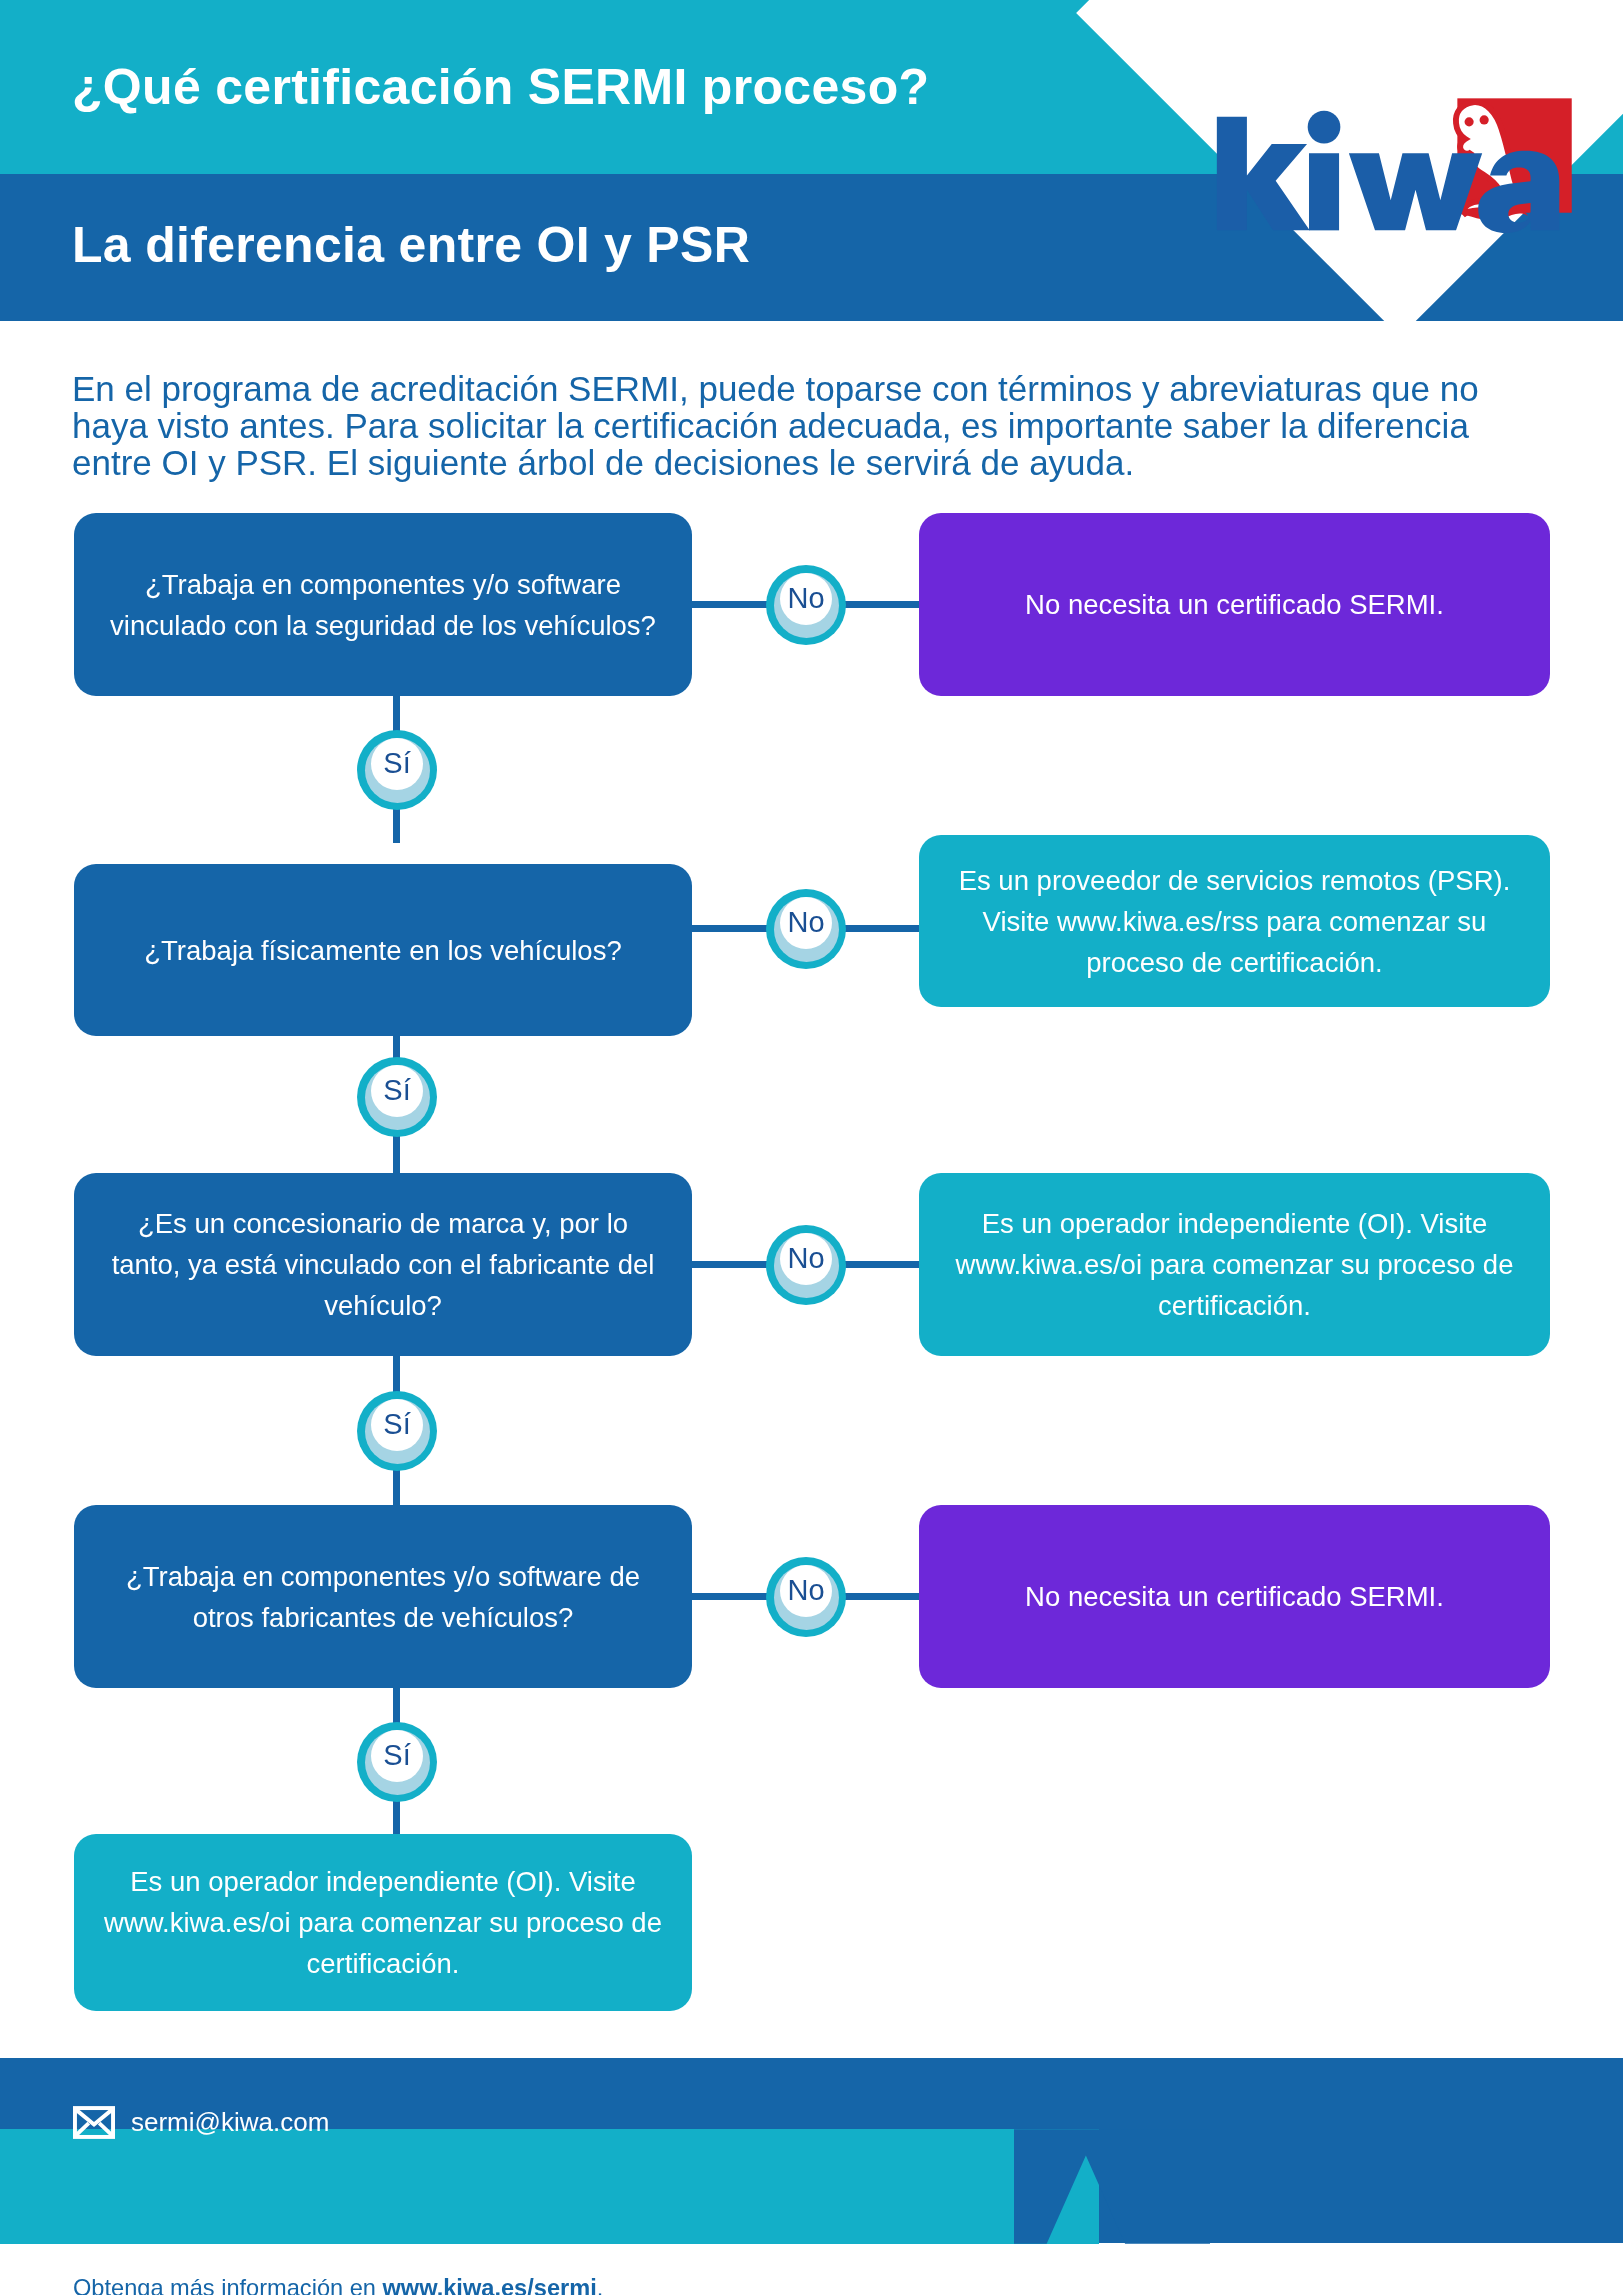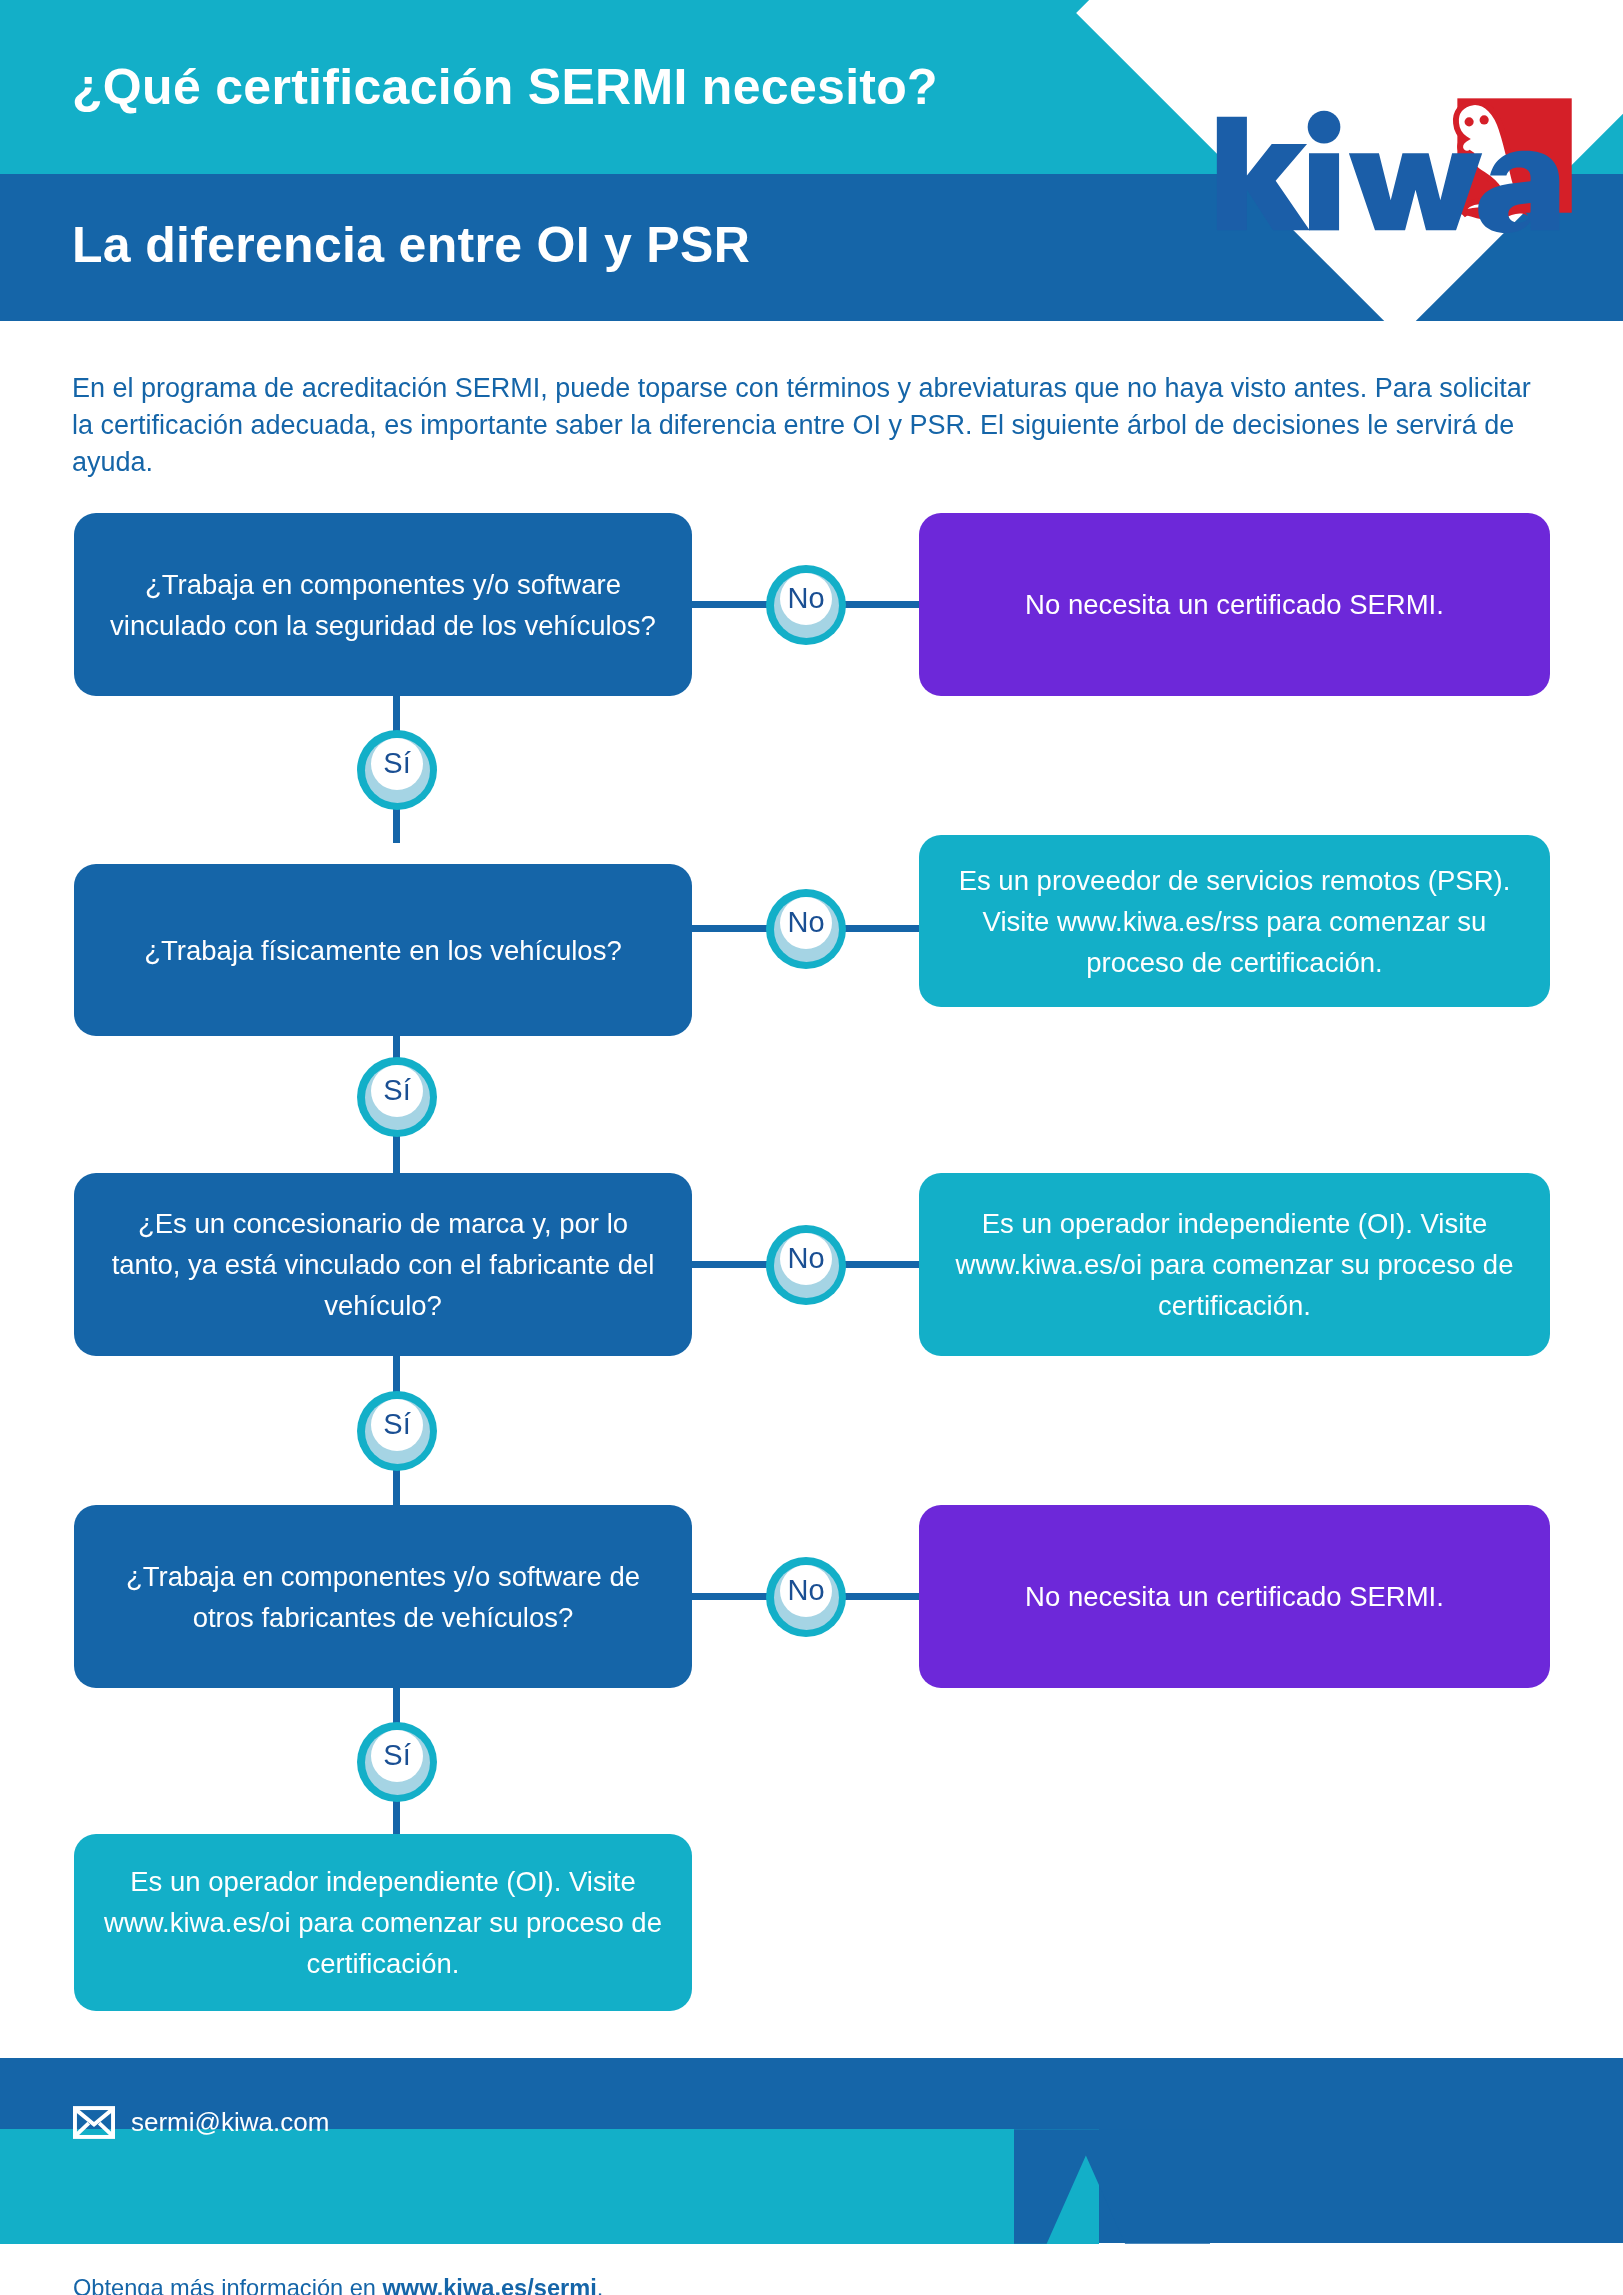--- a/index.html
+++ b/index.html
@@ -36,21 +36,21 @@
     width: 458px; height: 458px; background: #ffffff;
     transform: rotate(45deg);
   }
   #logo-mark {
     position: absolute; left: 1209px; top: 98px; width: 366px; height: 151px;
   }
 
   
   #intro-text {
     position: absolute; left: 72px; top: 370px; width: 1485px;
-    color: #1565A8; font-size: 27px; line-height: 37px;
+    color: #1565A8; font-size: 35px; line-height: 37px;
   }
 
   
   #flow { position: absolute; left: 0; top: 0; width: 1623px; height: 2238px; }
 
   .node {
     position: absolute;
     border-radius: 22px;
     display: flex; align-items: center; justify-content: center;
     text-align: center;
@@ -147,21 +147,21 @@
   }
   #footer-note b { font-weight: 700; }
   .fnrow { display: block; white-space: nowrap; }
 </style>
 </head>
 <body>
 
 <div id="header-teal-band"></div>
 <div id="header-blue-band"></div>
 
-<h1 id="page-title">¿Qué certificación SERMI necesito?</h1>
+<h1 id="page-title">¿Qué certificación SERMI proceso?</h1>
 <h2 id="page-subtitle">La diferencia entre OI y PSR</h2>
 
 <div id="logo-diamond"></div>
 <div id="logo-mark">
   <svg width="366" height="151" viewBox="0 0 560 230">
 
     <rect x="380" y="0" width="175" height="175" fill="#D51F28"></rect>
 
     <path d="M392 176 C386 170 395 160 410 158 C430 156 452 162 466 158 C480 154 472 140 468 126
              C462 104 458 78 448 48 C440 22 424 4 404 6 C386 8 376 22 378 38 C379 50 386 58 392 62

